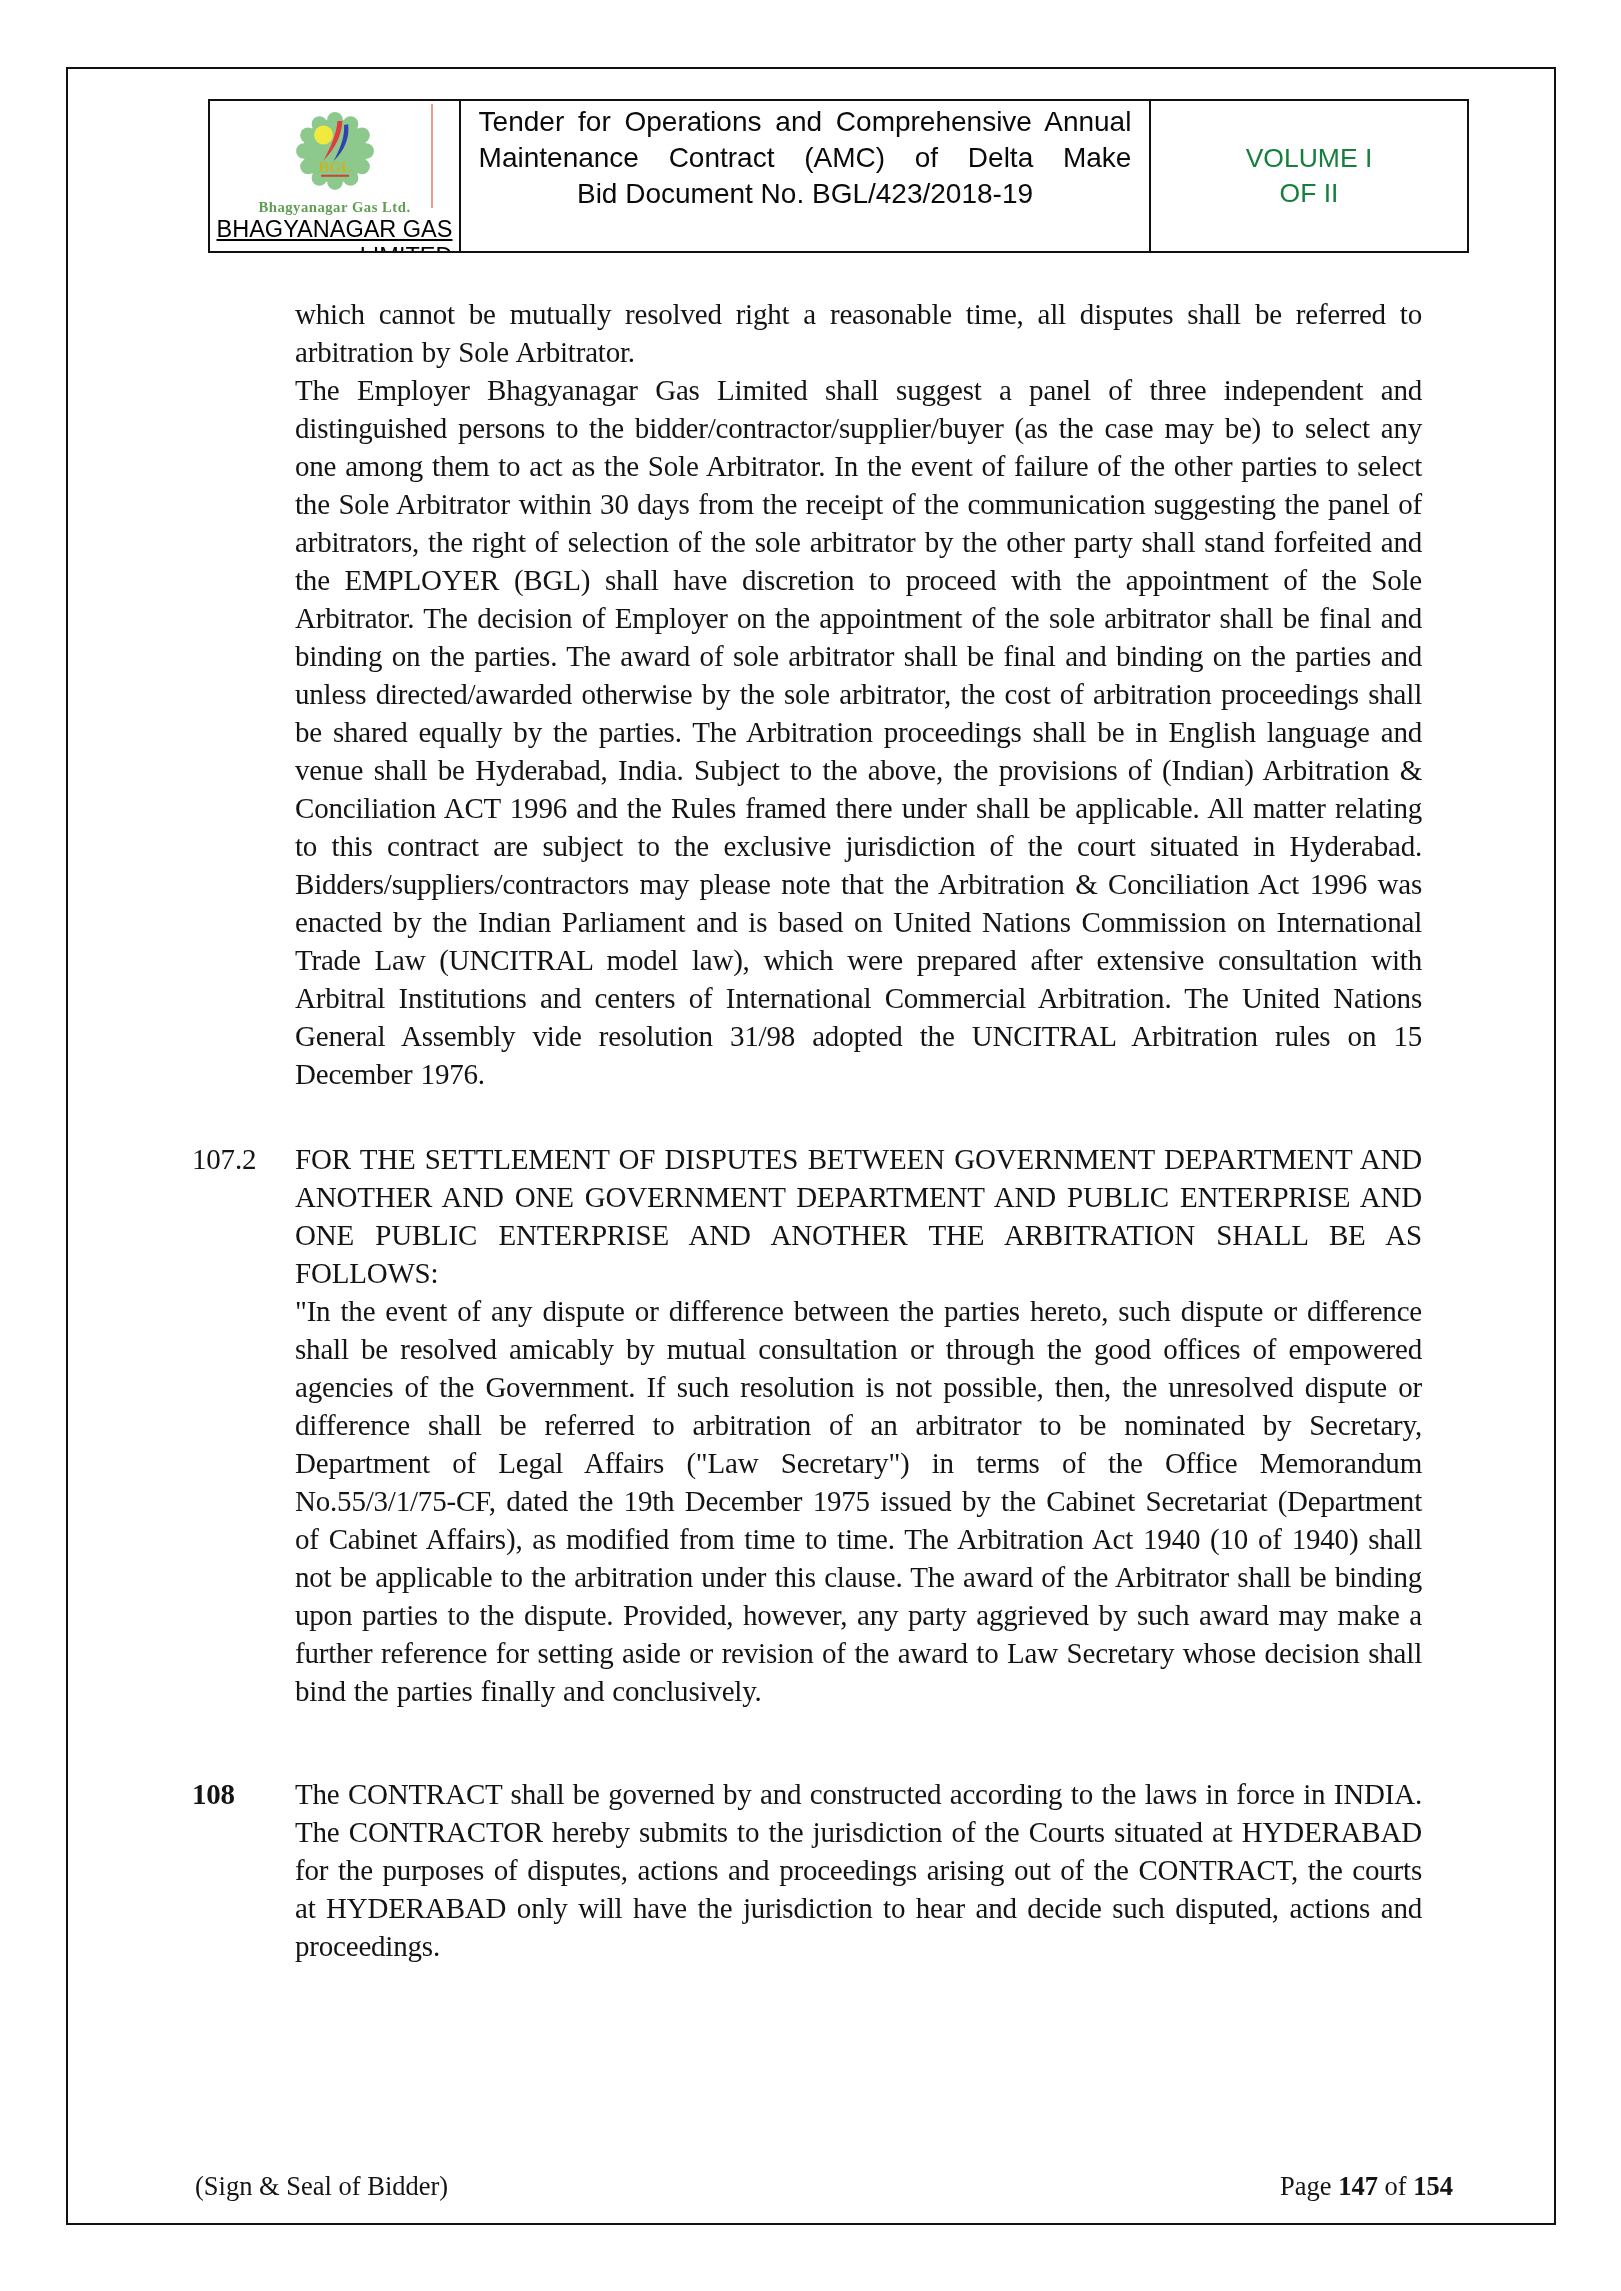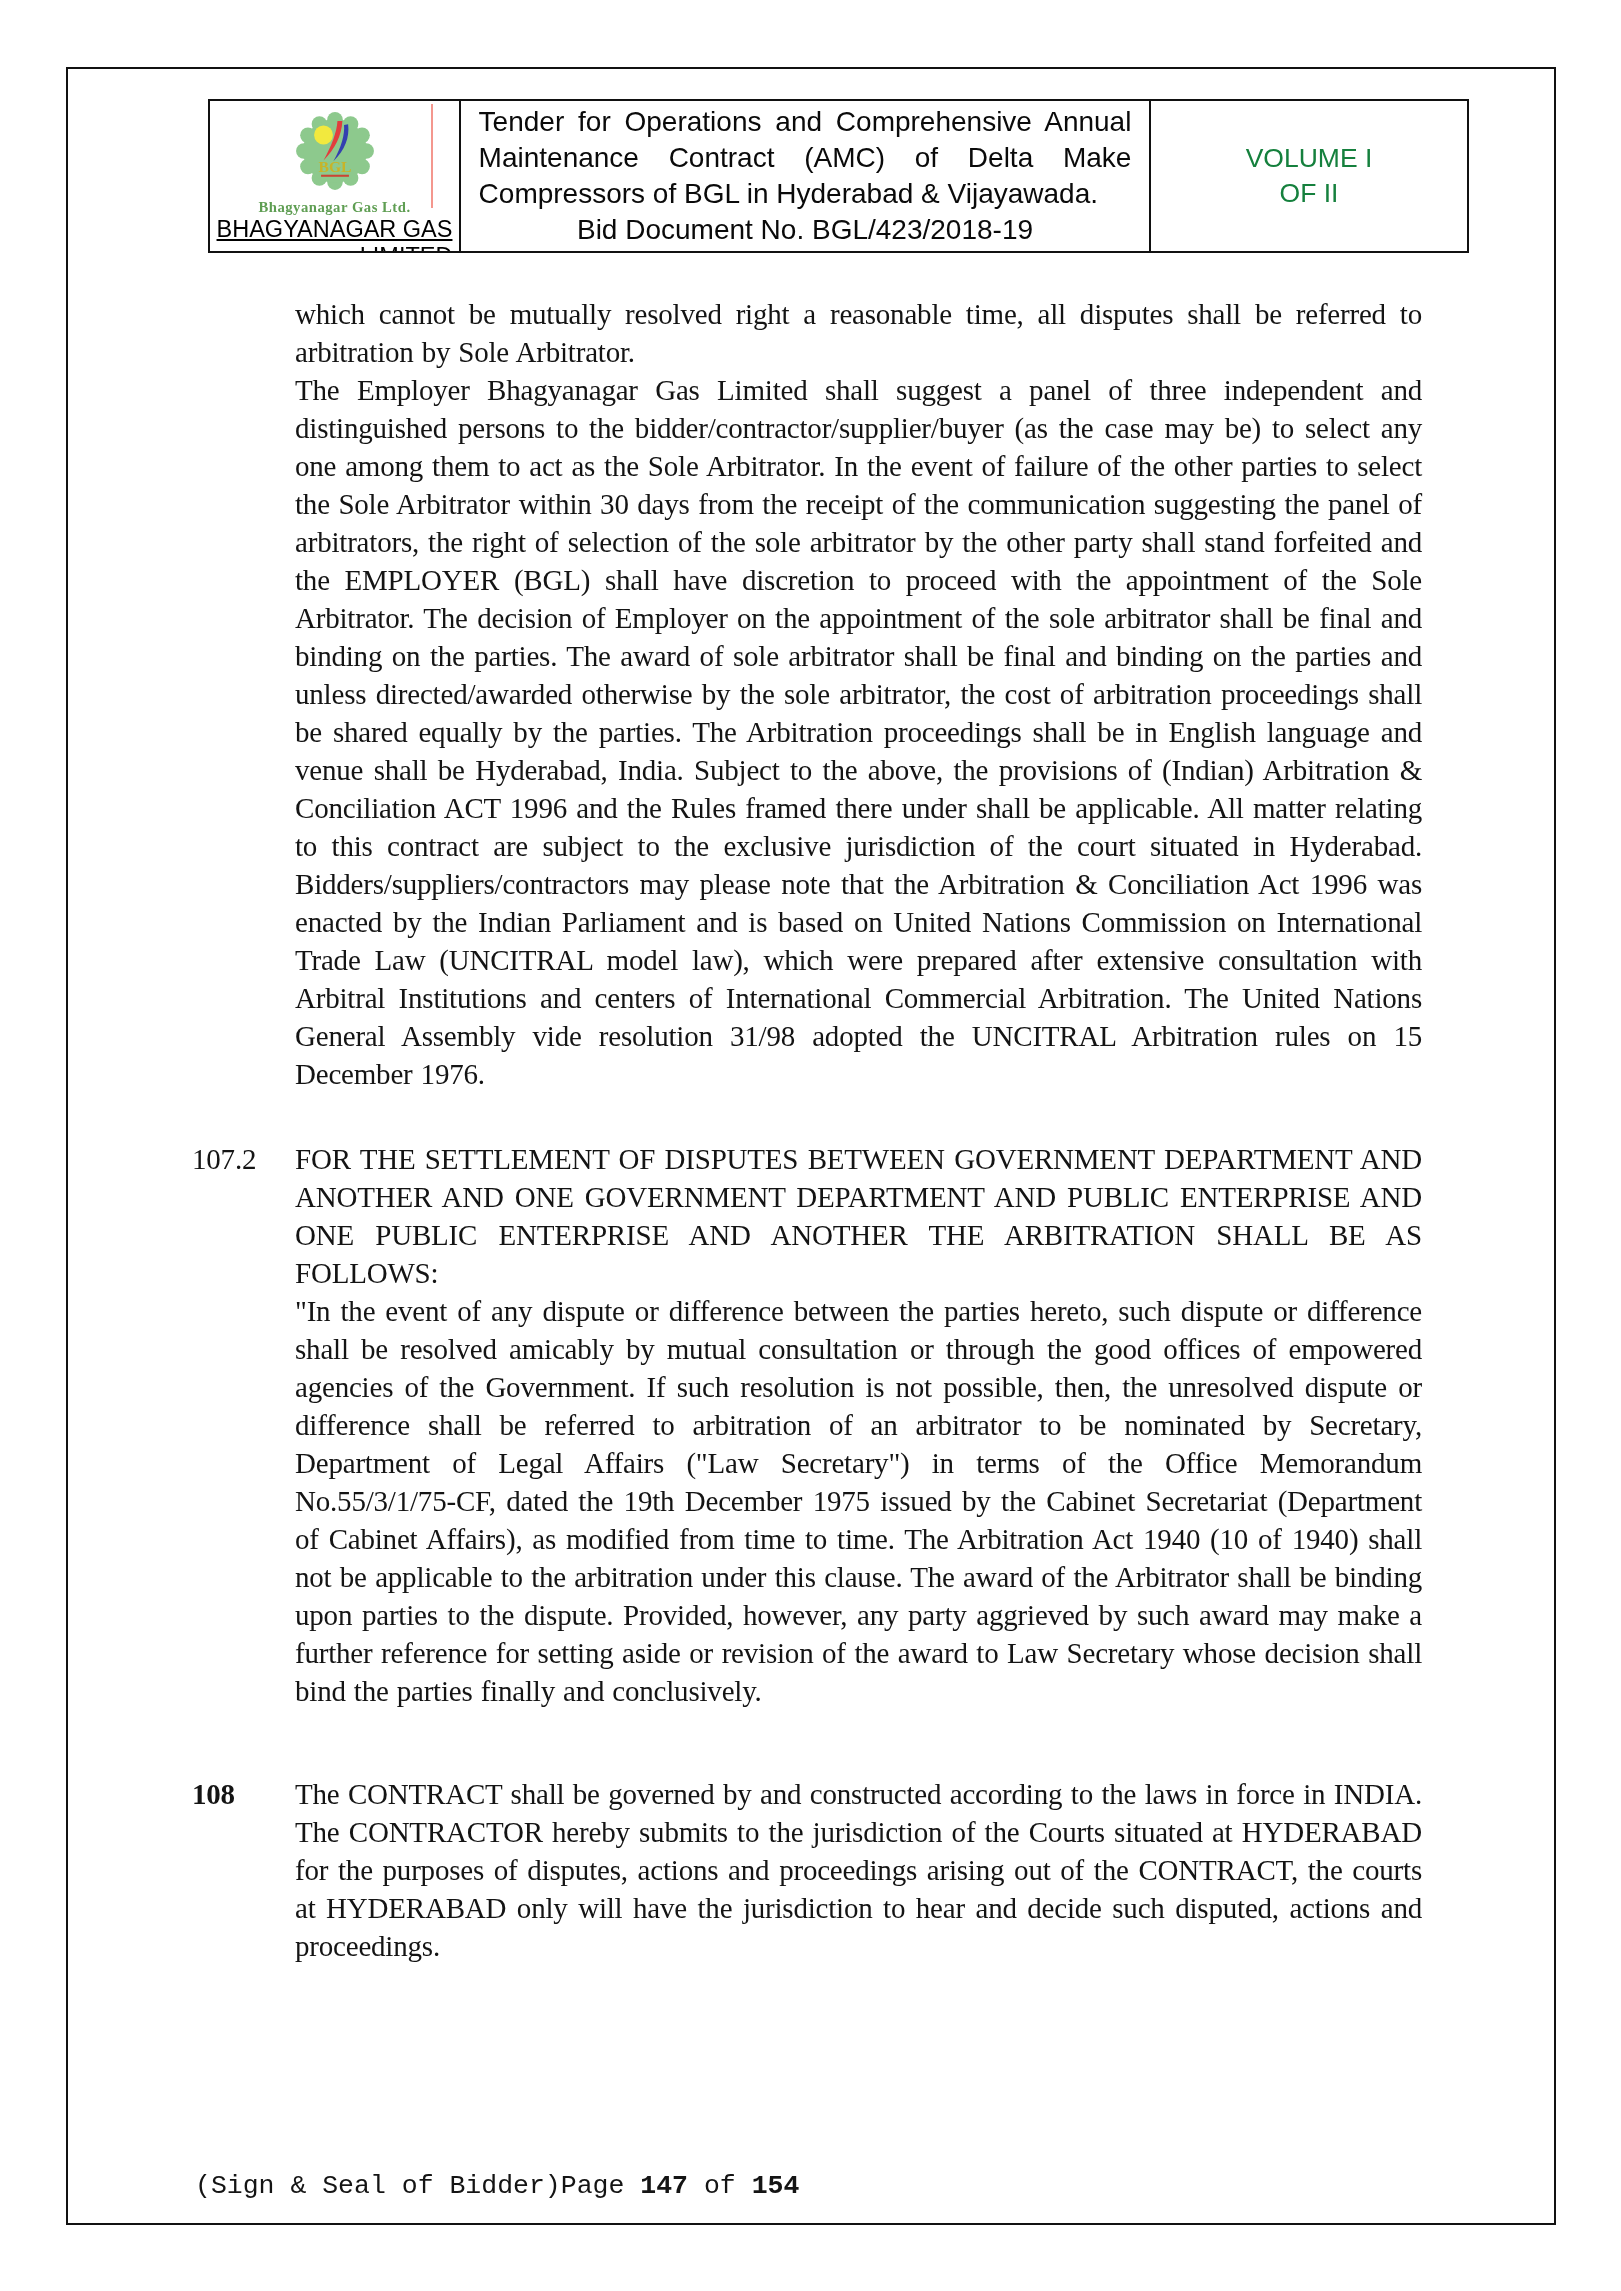--- a/index.html
+++ b/index.html
@@ -116,27 +116,27 @@
     left: -103px;
     top: 0;
     width: 93px;
   }
   .bold { font-weight: bold; }
 
   
   .footer {
     position: absolute;
     left: 127px;
-    right: 108px;
+    right: 101px;
     bottom: 19.6px;
     display: flex;
+    justify-content: space-between;
     align-items: baseline;
     font-size: 26.5px;
     line-height: 33px;
-    font-family: Liberation Mono, monospace;
   }
 </style>
 </head>
 <body>
 
 <div class="page">
   <div class="frame">
 
     <div class="header-table">
       <div class="cell cell-logo">
@@ -168,21 +168,20 @@
         <div class="company-name">
           <div>BHAGYANAGAR GAS</div>
           <div>LIMITED</div>
         </div>
         <div class="red-accent"></div>
       </div>
 
       <div class="cell cell-title">
         <div class="tl-just">Tender for Operations and Comprehensive Annual</div>
         <div class="tl-just">Maintenance Contract (AMC) of Delta Make</div>
-        <div class="tl-left">Compressors of BGL in Hyderabad &amp; Vijayawada.</div>
         <div class="tl-center">Bid Document No. BGL/423/2018-19</div>
       </div>
 
       <div class="cell cell-volume">
         <div>VOLUME I</div>
         <div>OF II</div>
       </div>
     </div>
 
     <div class="content">

